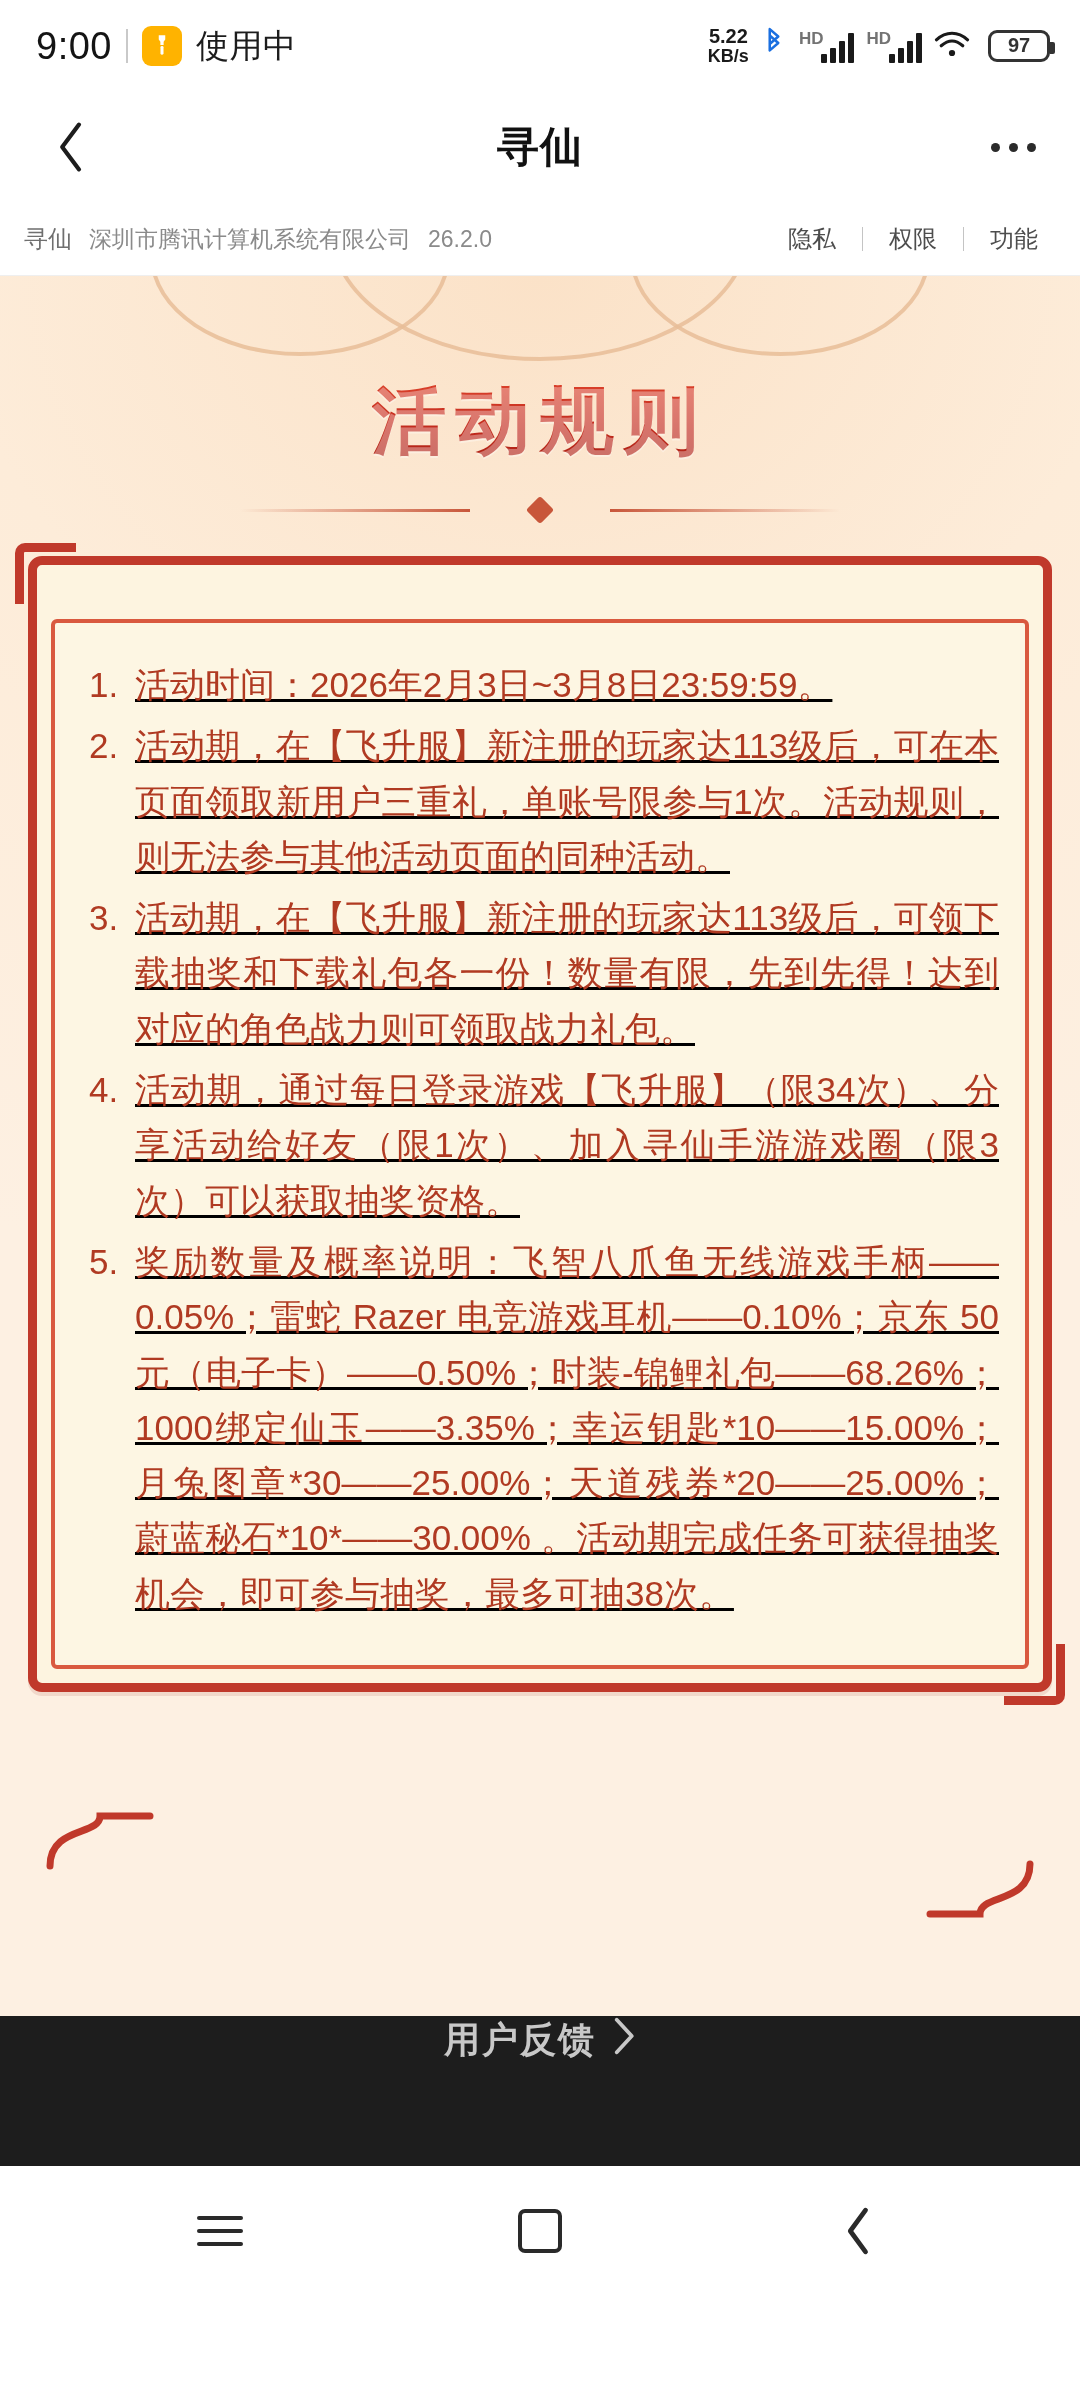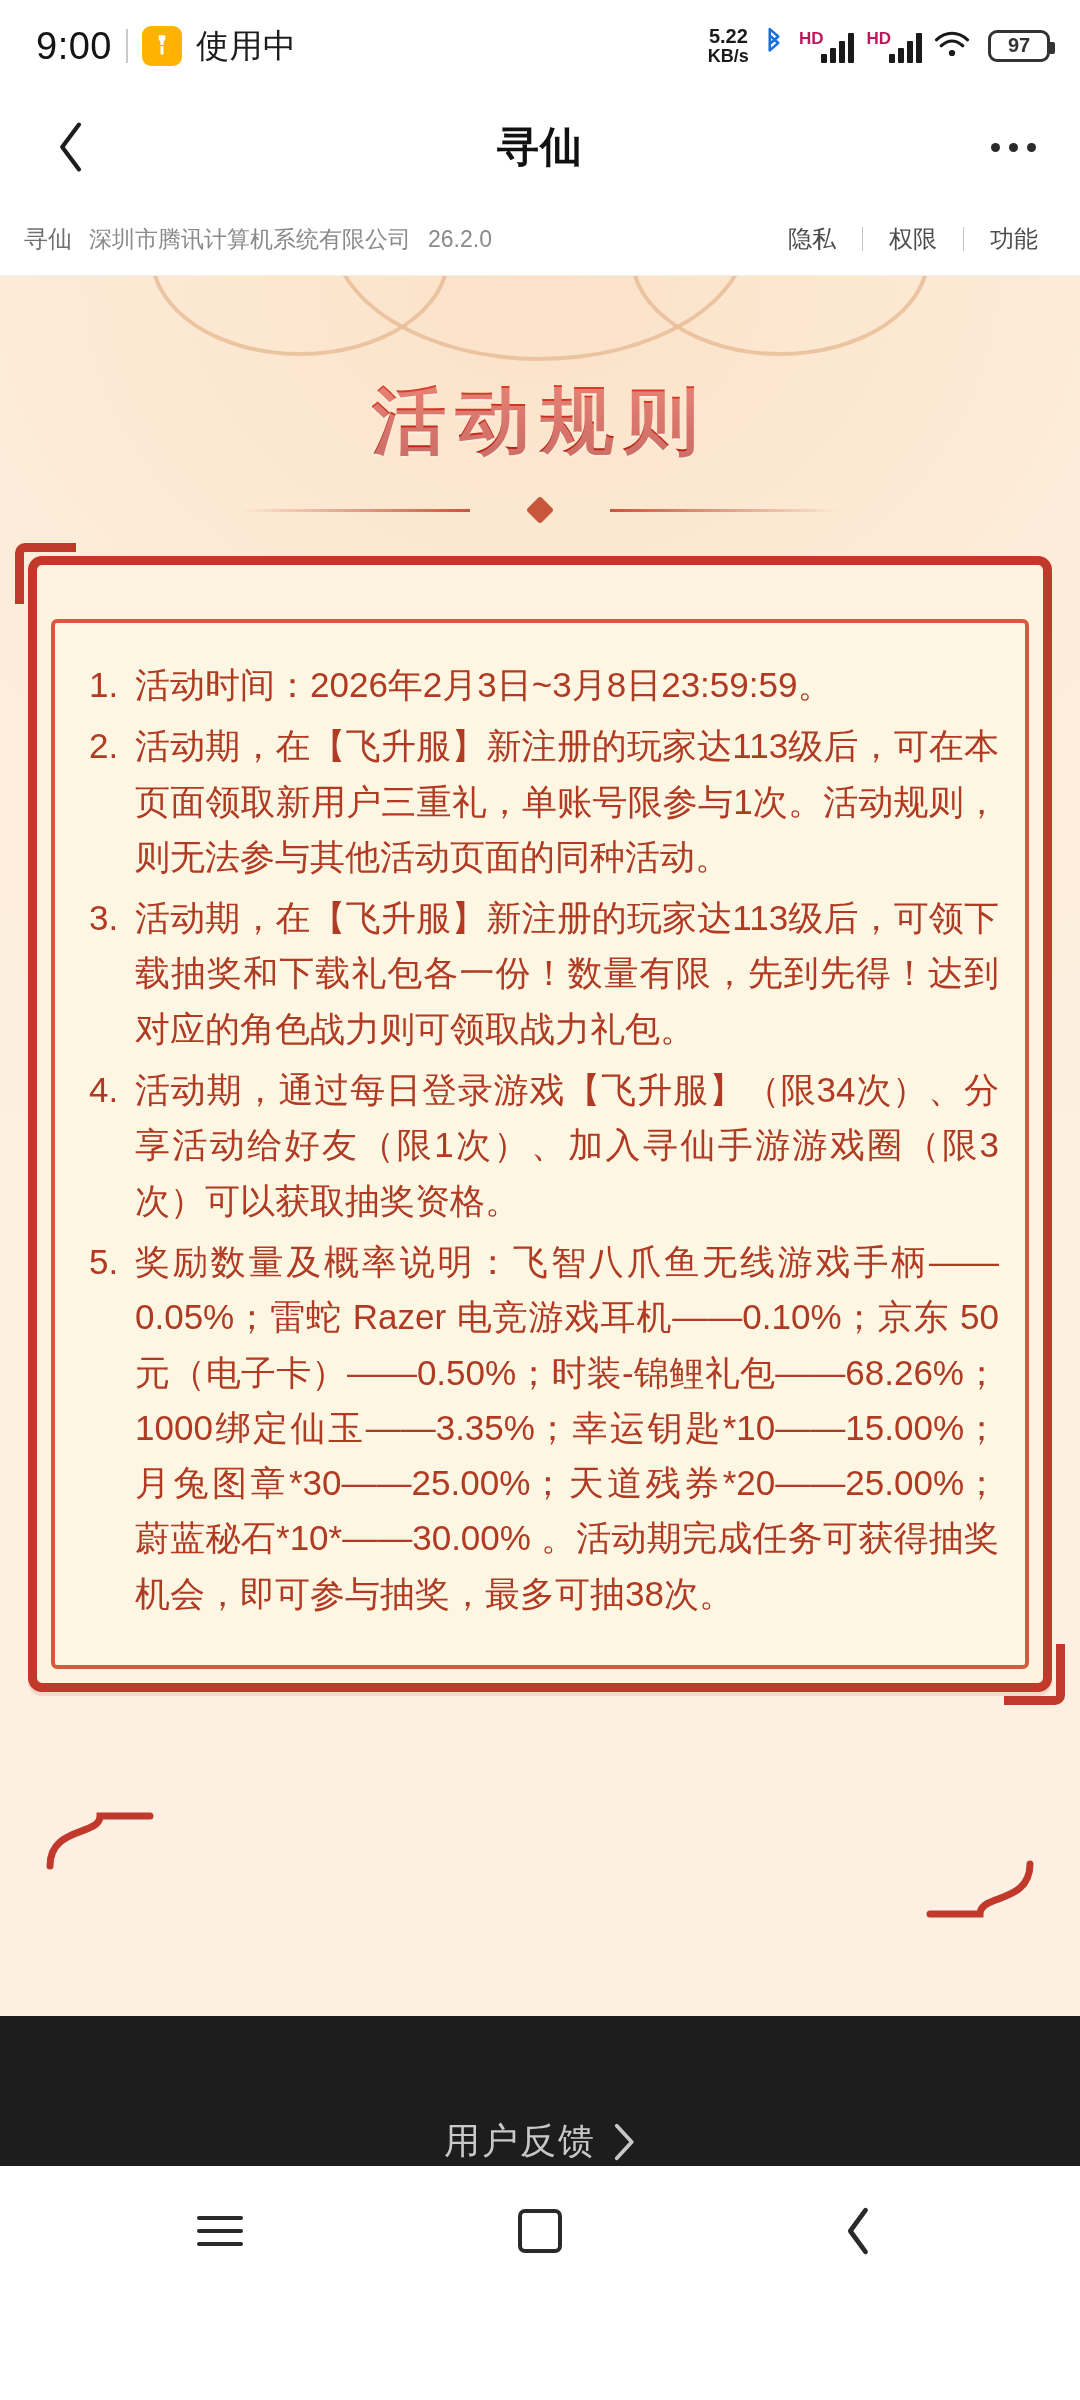--- a/index.html
+++ b/index.html
@@ -88,21 +88,21 @@
     background: #1a1a1a;
     border-radius: 1px;
   }
   .sig-bars i:nth-child(1) { height: 9px; }
   .sig-bars i:nth-child(2) { height: 15px; }
   .sig-bars i:nth-child(3) { height: 22px; }
   .sig-bars i:nth-child(4) { height: 30px; }
   .hd-tag {
     font-size: 17px;
     font-weight: 700;
-    color: #be185d;
+    color: #737373;
     margin-right: -4px;
     margin-bottom: 14px;
   }
   .sig-group { display: flex; align-items: flex-end; gap: 2px; }
   .battery {
     width: 62px;
     height: 32px;
     border: 3px solid #333;
     border-radius: 9px;
     position: relative;
@@ -209,20 +209,21 @@
     height: 24px;
     background: #c4c4c4;
   }
 
   
   .web-view {
     flex: 1 1 auto;
     position: relative;
     background: #e5e5e5;
     overflow: hidden;
+    text-decoration: underline;
   }
   .bg-wash {
     position: absolute;
     inset: 0;
     background:
       radial-gradient(120% 60% at 50% 0%, #fbe2c8 0%, #fdecd9 45%, #fdf0e2 100%),
       #fdeedd;
   }
   
   .arc {
@@ -348,24 +349,25 @@
   }
   .corner-bl { left: 40px; bottom: 140px; }
   .corner-br { right: 40px; bottom: 92px; }
 
   
   .feedback-bar {
     flex: 0 0 150px;
     height: 150px;
     background: #1d1d1d;
     display: flex;
-    align-items: flex-end;
+    align-items: flex-start;
     justify-content: center;
     gap: 14px;
     cursor: pointer;
+    font-weight: bold;
   }
   .feedback-text {
     color: #c8c8c8;
     font-size: 36px;
     letter-spacing: 2px;
   }
 
   
   .nav-bar {
     flex: 0 0 130px;

